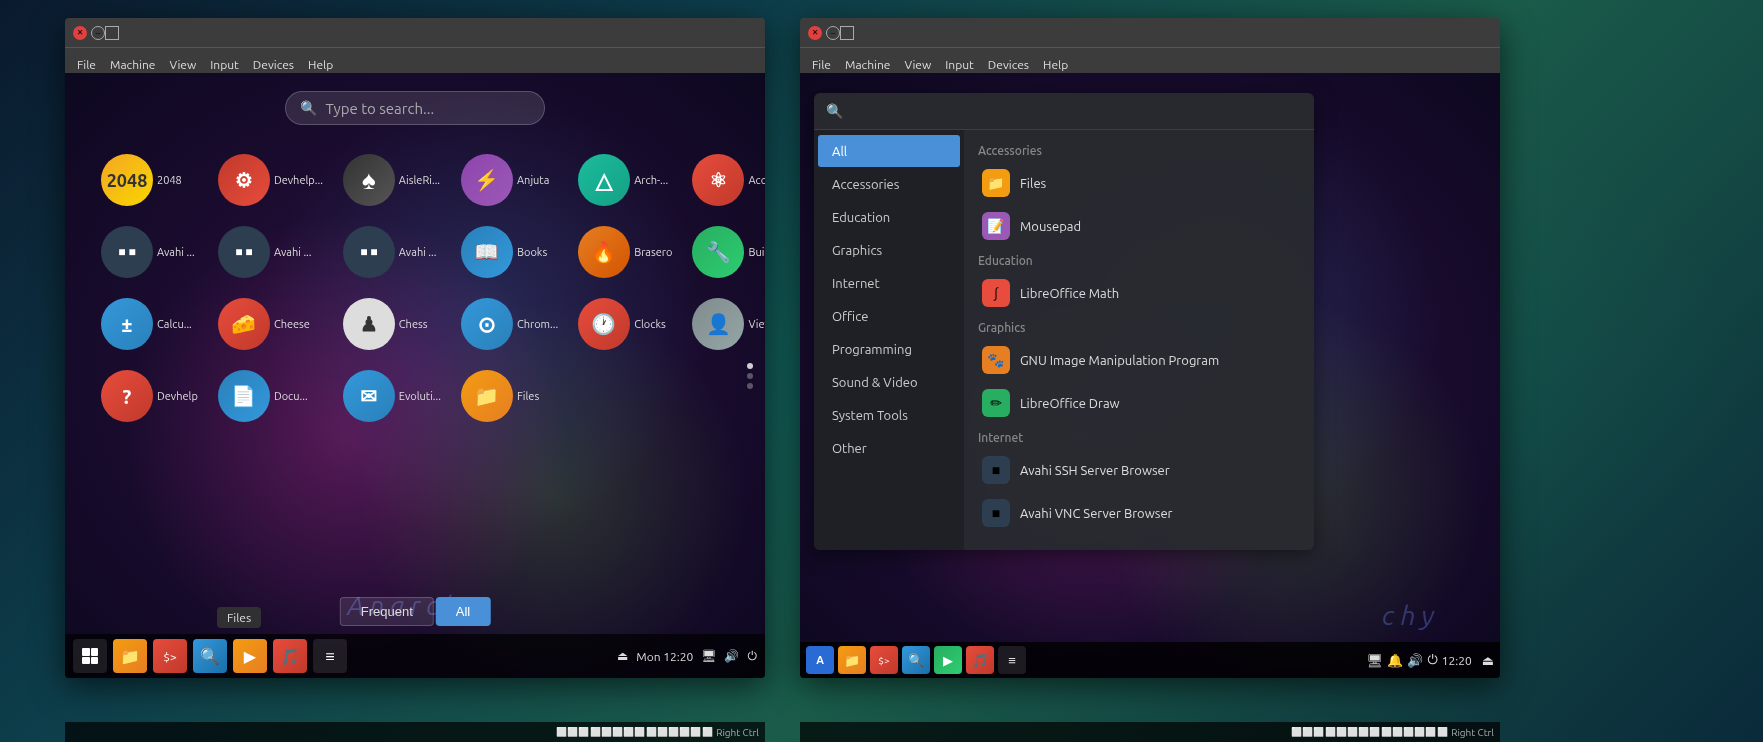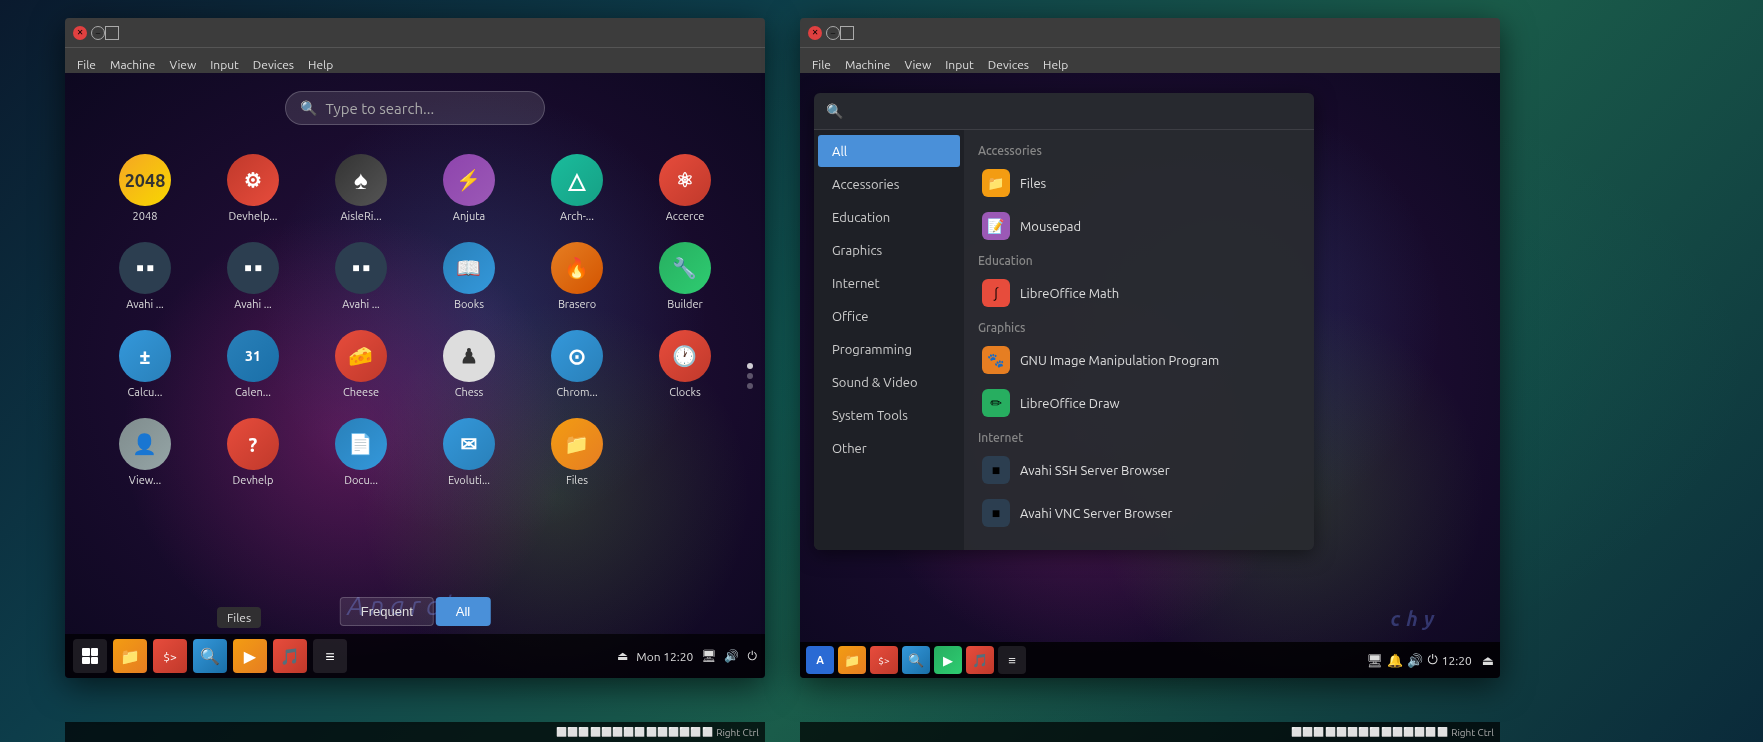--- a/index.html
+++ b/index.html
@@ -176,21 +176,20 @@
       left: 0;
       right: 0;
       display: grid;
       grid-template-columns: repeat(6, 1fr);
       gap: 8px;
       padding: 10px 30px;
     }
 
     .app-icon {
       display: flex;
-      flex-direction: column;
       align-items: center;
       gap: 4px;
       cursor: pointer;
       padding: 6px;
       border-radius: 6px;
     }
 
     .app-icon-circle {
       width: 52px;
       height: 52px;
@@ -574,24 +573,20 @@
       <div class="app-icon">
         <div class="app-icon-circle icon-builder">🔧</div>
         <span class="app-icon-label">Builder</span>
       </div>
 
       <div class="app-icon">
         <div class="app-icon-circle icon-calcu" style="font-size:20px;">±</div>
         <span class="app-icon-label">Calcu...</span>
       </div>
       <div class="app-icon">
-        <div class="app-icon-circle icon-calen" style="font-size:14px; font-weight:bold;">31</div>
-        <span class="app-icon-label">Calen...</span>
-      </div>
-      <div class="app-icon">
         <div class="app-icon-circle icon-cheese">🧀</div>
         <span class="app-icon-label">Cheese</span>
       </div>
       <div class="app-icon">
         <div class="app-icon-circle" style="background:#ddd;color:#333;">♟</div>
         <span class="app-icon-label">Chess</span>
       </div>
       <div class="app-icon">
         <div class="app-icon-circle icon-chrom" style="font-size:22px;">⊙</div>
         <span class="app-icon-label">Chrom...</span>
@@ -741,21 +736,21 @@
             <span class="app-menu-app-label">Avahi SSH Server Browser</span>
           </div>
           <div class="app-menu-app-item">
             <div class="app-menu-app-icon" style="background:#2c3e50;">■</div>
             <span class="app-menu-app-label">Avahi VNC Server Browser</span>
           </div>
         </div>
       </div>
     </div>
 
-    <div style="position:absolute; bottom:48px; right:60px; color:rgba(100,120,220,0.4); font-size:20px; font-style:italic; letter-spacing:6px;font-weight:bold;">chy</div>
+    <div style="position:absolute; bottom:48px; right:60px; color:rgba(100,120,220,0.4); font-size:27px; font-style:italic; letter-spacing:6px;">chy</div>
 
     <div class="taskbar-right-vm">
       <div class="taskbar-icon-sm t-anarchy">A</div>
       <div class="taskbar-icon-sm t-files">📁</div>
       <div class="taskbar-icon-sm t-red" style="font-size:10px;">$&gt;</div>
       <div class="taskbar-icon-sm t-blue">🔍</div>
       <div class="taskbar-icon-sm t-play">▶</div>
       <div class="taskbar-icon-sm t-music">🎵</div>
       <div class="taskbar-icon-sm t-notes">≡</div>
       <div class="t-spacer"></div>

